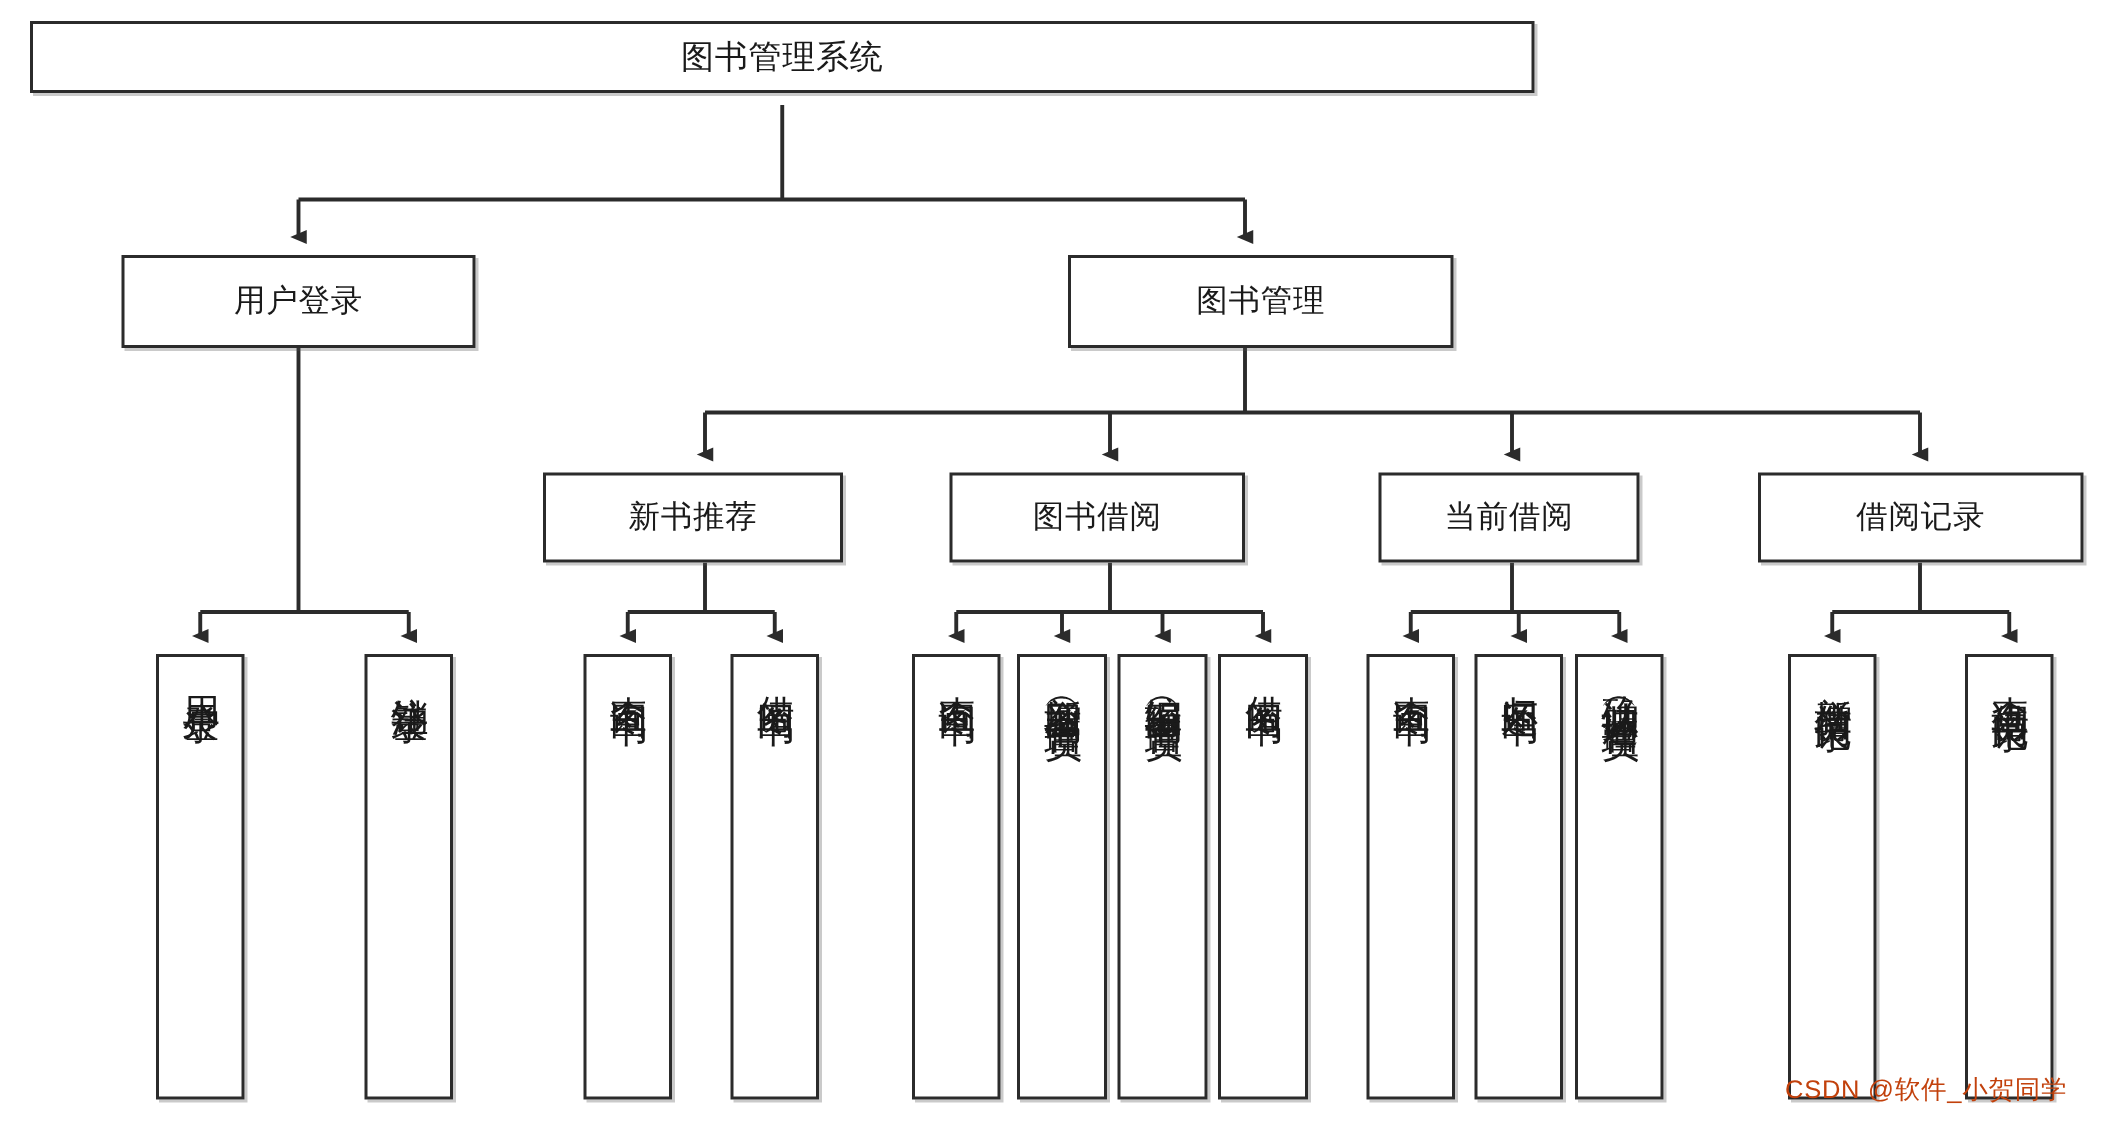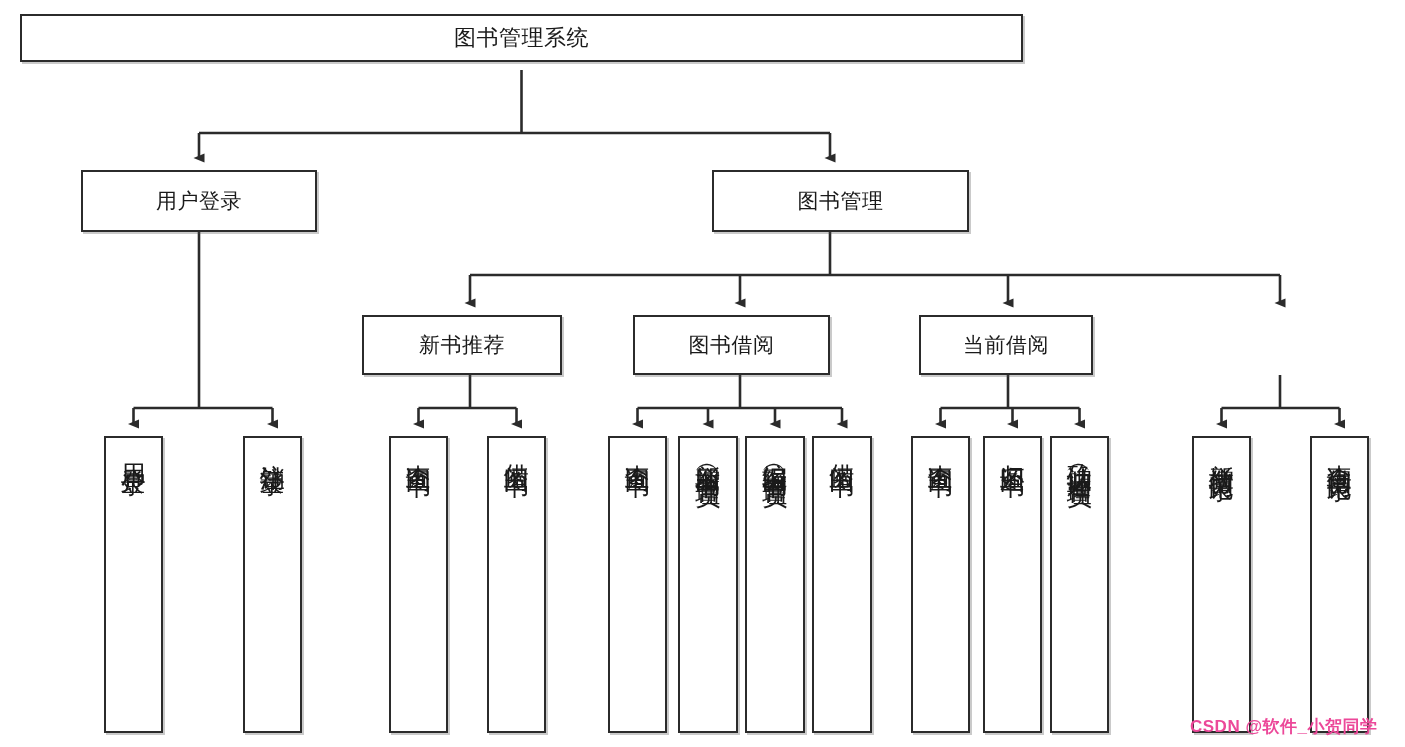--- a/index.html
+++ b/index.html
@@ -56,25 +56,24 @@
   .node.vert .label {
     writing-mode: vertical-rl;
     text-orientation: upright;
     font-size: 25px;
     line-height: 1.05;
     letter-spacing: 3px;
     margin: 0 auto;
   }
   .watermark {
     position: absolute;
-    color: #ec4899;
+    color: #c2410c;
     font-size: 17px;
     white-space: nowrap;
     letter-spacing: 0.5px;
-    font-weight: bold;
   }
 </style>
 </head>
 <body>
 
 <div id="canvas">
 
   <svg class="edges" viewBox="0 0 1405 747">
     <defs>
       <marker id="arrow" markerWidth="12" markerHeight="12" refX="5.2" refY="6" orient="auto" markerUnits="userSpaceOnUse">
@@ -138,20 +137,23 @@
 
   <div class="node horiz" style="left:362px; top:315px; width:200px; height:60px;">
     <span class="label">新书推荐</span>
   </div>
   <div class="node horiz" style="left:633px; top:315px; width:197px; height:60px;">
     <span class="label">图书借阅</span>
   </div>
   <div class="node horiz" style="left:900px; top:315px; width:174px; height:60px;margin-left:19px;">
     <span class="label">当前借阅</span>
   </div>
+  <div class="node horiz" style="left:1172px; top:315px; width:217px; height:60px;">
+    <span class="label">借阅记录</span>
+  </div>
 
   <div class="node vert" style="left:104px; top:436px; width:59px; height:297px;">
     <span class="label">用户登录</span>
   </div>
   <div class="node vert" style="left:243px; top:436px; width:59px; height:297px;">
     <span class="label">注销登录</span>
   </div>
   <div class="node vert" style="left:389px; top:436px; width:59px; height:297px;">
     <span class="label">查询图书</span>
   </div>

